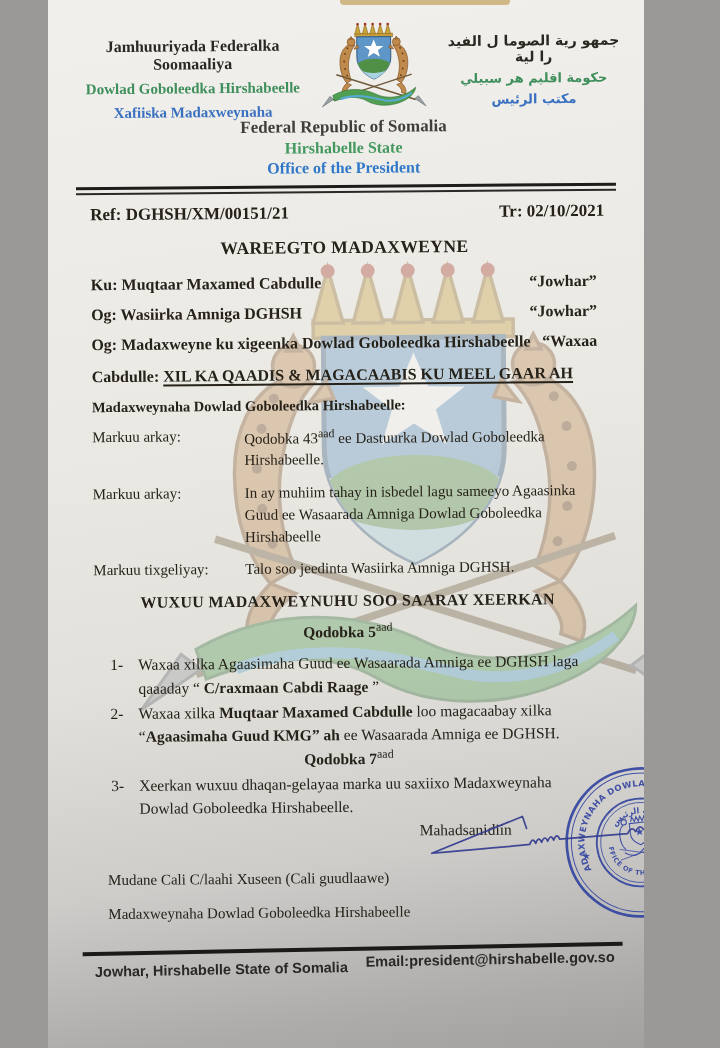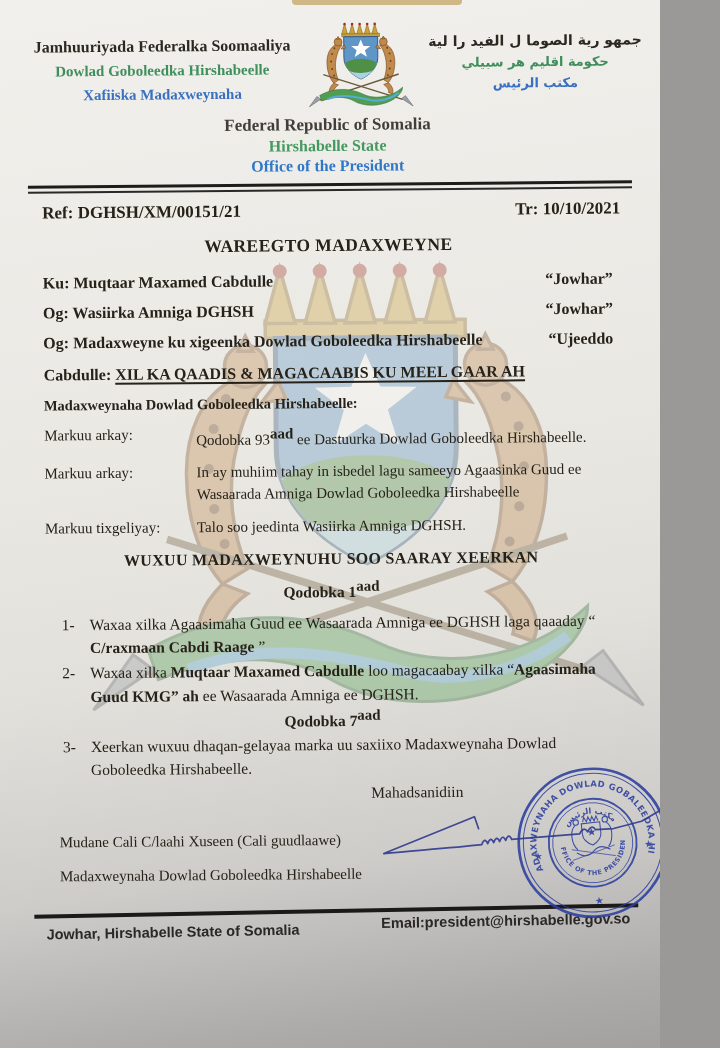--- a/index.html
+++ b/index.html
@@ -1,19 +1,19 @@
 <!DOCTYPE html>
 <html><head>
 <meta charset="utf-8">
 <style>
   html,body{margin:0;padding:0;background:#9b9997;}
   .sheet{
-    position:relative;width:660px;height:1048px;overflow:hidden;
+    position:relative;width:596px;height:1048px;overflow:hidden;
     background:linear-gradient(172deg,#f2f0ec 0%,#eae8e3 42%,#e2e0db 62%,#ceccc9 80%,#adabaa 94%,#a3a19e 100%);
-    font-family:"Liberation Serif",serif;color:#262219;
+    font-family:"Liberation Serif",serif;color:#262219;margin-left:48px;
   }
   .tilt{position:relative;width:100%;height:100%;transform:rotate(-0.5deg);transform-origin:50% 40%;}
   .content{position:relative;z-index:1;}
   
   .header{display:flex;justify-content:space-between;align-items:flex-start;padding:28px 14px 0 34px;}
   .h-left{width:266px;text-align:center;margin-top:8px;}
   .h-left .l1{font-size:16px;font-weight:bold;color:#2b2721;}
   .h-left .l2{font-size:15px;font-weight:bold;color:#3f8f5d;margin-top:7px;}
   .h-left .l3{font-size:15px;font-weight:bold;color:#3a70c0;margin-top:7px;}
   .h-emblem{width:134px;height:98px;margin-top:-8px;flex:none;}
@@ -30,21 +30,21 @@
   .ref-row{display:flex;justify-content:space-between;padding:10px 38px 0 44px;font-weight:bold;font-size:17px;}
   .doc-title{text-align:center;font-weight:bold;font-size:17.5px;margin-top:14px;letter-spacing:.4px;}
   .recip{display:flex;justify-content:space-between;padding:0 46px 0 44px;font-weight:bold;font-size:16px;}
   .recip.first{margin-top:16px;} .recip{margin-top:12px;}
   .subject{padding:0 44px;margin-top:14px;font-weight:bold;font-size:16px;}
   .subject .u{text-decoration:underline;text-decoration-thickness:2px;text-underline-offset:3px;}
   .addressee{padding:0 44px;margin-top:13px;font-weight:bold;font-size:14.5px;}
   .whereas{display:flex;padding:0 48px 0 44px;margin-top:11px;font-size:15px;line-height:1.45;}
   .wh-label{width:152px;flex:none;}
   .wh-text{flex:1;}
-  sup{font-size:15px;font-weight:bold;}
+  sup{font-size:12px;font-weight:normal;}
   .decree-h{text-align:center;font-weight:bold;font-size:16px;margin-top:12px;letter-spacing:.3px;}
   .article-h{text-align:center;font-weight:bold;font-size:15.5px;margin-top:10px;}
   .item{display:flex;padding:0 52px 0 60px;font-size:15.5px;line-height:1.5;}
   .item .num{width:28px;flex:none;}
   .item .txt{flex:1;}
   .item b{font-weight:bold;}
   .i1{margin-top:10px;} .i2{margin-top:2px;} .i3{margin-top:3px;}
   .a2{margin-top:1px;}
   .thanks{margin:4px 0 0 368px;font-size:15.5px;}
   .sig-block{margin-top:30px;padding-left:56px;font-size:15px;}
@@ -145,58 +145,58 @@
       </div>
       <div class="center-block">
         <div class="l1">Federal Republic of Somalia</div>
         <div class="l2">Hirshabelle State</div>
         <div class="l3">Office of the President</div>
       </div>
       <div class="rule-double"></div>
 
       <div class="ref-row">
         <span>Ref: DGHSH/XM/00151/21</span>
-        <span>Tr: 10/10/2021</span>
+        <span>Tr: 02/10/2021</span>
       </div>
 
       <div class="doc-title">WAREEGTO MADAXWEYNE</div>
 
       <div class="recip first">
         <span>Ku: Muqtaar Maxamed Cabdulle</span>
         <span>“Jowhar”</span>
       </div>
       <div class="recip">
         <span>Og: Wasiirka Amniga DGHSH</span>
         <span>“Jowhar”</span>
       </div>
       <div class="recip">
         <span>Og: Madaxweyne ku xigeenka Dowlad Goboleedka Hirshabeelle</span>
-        <span>“Ujeeddo</span>
+        <span>“Waxaa</span>
       </div>
 
       <div class="subject">
         <span>Cabdulle: </span><span class="u">XIL KA QAADIS &amp; MAGACAABIS KU MEEL GAAR AH</span>
       </div>
       <div class="addressee">Madaxweynaha Dowlad Goboleedka Hirshabeelle:</div>
 
       <div class="whereas">
         <span class="wh-label">Markuu arkay:</span>
-        <span class="wh-text"><span>Qodobka 93</span><sup>aad</sup><span> ee Dastuurka Dowlad Goboleedka Hirshabeelle.</span></span>
+        <span class="wh-text"><span>Qodobka 43</span><sup>aad</sup><span> ee Dastuurka Dowlad Goboleedka Hirshabeelle.</span></span>
       </div>
       <div class="whereas">
         <span class="wh-label">Markuu arkay:</span>
         <span class="wh-text">In ay muhiim tahay in isbedel lagu sameeyo Agaasinka Guud ee Wasaarada Amniga Dowlad Goboleedka Hirshabeelle</span>
       </div>
       <div class="whereas">
         <span class="wh-label">Markuu tixgeliyay:</span>
         <span class="wh-text">Talo soo jeedinta Wasiirka Amniga DGHSH.</span>
       </div>
 
       <div class="decree-h">WUXUU MADAXWEYNUHU SOO SAARAY XEERKAN</div>
-      <div class="article-h"><span>Qodobka 1</span><sup>aad</sup></div>
+      <div class="article-h"><span>Qodobka 5</span><sup>aad</sup></div>
 
       <div class="item i1">
         <span class="num">1-</span>
         <span class="txt"><span>Waxaa xilka Agaasimaha Guud ee Wasaarada Amniga ee DGHSH laga qaaaday “ </span><b>C/raxmaan Cabdi Raage</b><span> ”</span></span>
       </div>
       <div class="item i2">
         <span class="num">2-</span>
         <span class="txt"><span>Waxaa xilka </span><b>Muqtaar Maxamed Cabdulle</b><span> loo magacaabay xilka “</span><b>Agaasimaha Guud KMG” ah</b><span> ee Wasaarada Amniga ee DGHSH.</span></span>
       </div>
       <div class="article-h a2"><span>Qodobka 7</span><sup>aad</sup></div>

